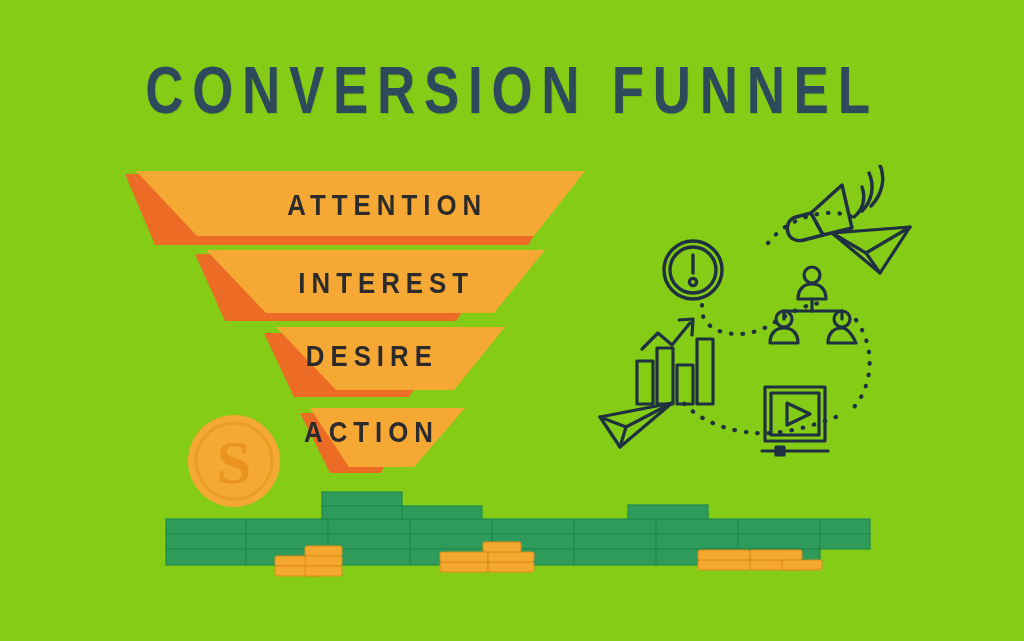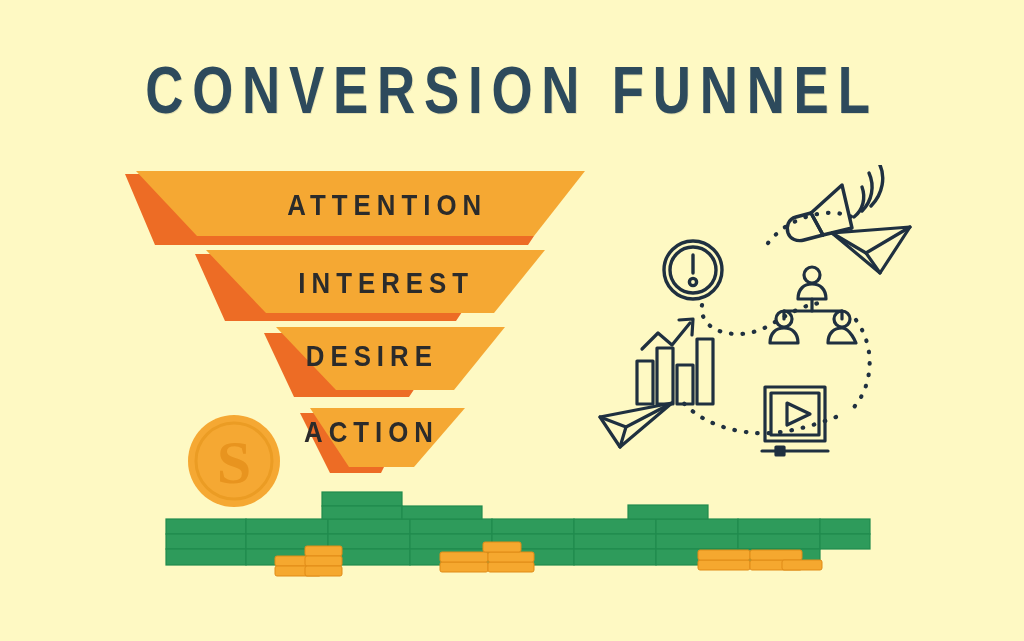--- a/index.html
+++ b/index.html
@@ -2,21 +2,21 @@
 <html><head>
 <meta charset="utf-8">
 <title>Conversion Funnel</title>
 <style>
   html,body{margin:0;padding:0;}
   body{
     width:1024px;height:641px;overflow:hidden;
     background:#55dbe0;
     font-family:"Liberation Sans", sans-serif;
   }
-  #stage{position:relative;width:1024px;height:641px;background:#fef9c3;}
+  #stage{position:relative;width:1024px;height:641px;background:#84cc16;}
 
   
   .title{
     position:absolute;left:0;top:52px;width:1024px;
     text-align:center;
     font-family:"Liberation Sans", sans-serif;
     font-size:66px;
     font-weight:700;
     letter-spacing:11px;
     color:#2d4a5c;

